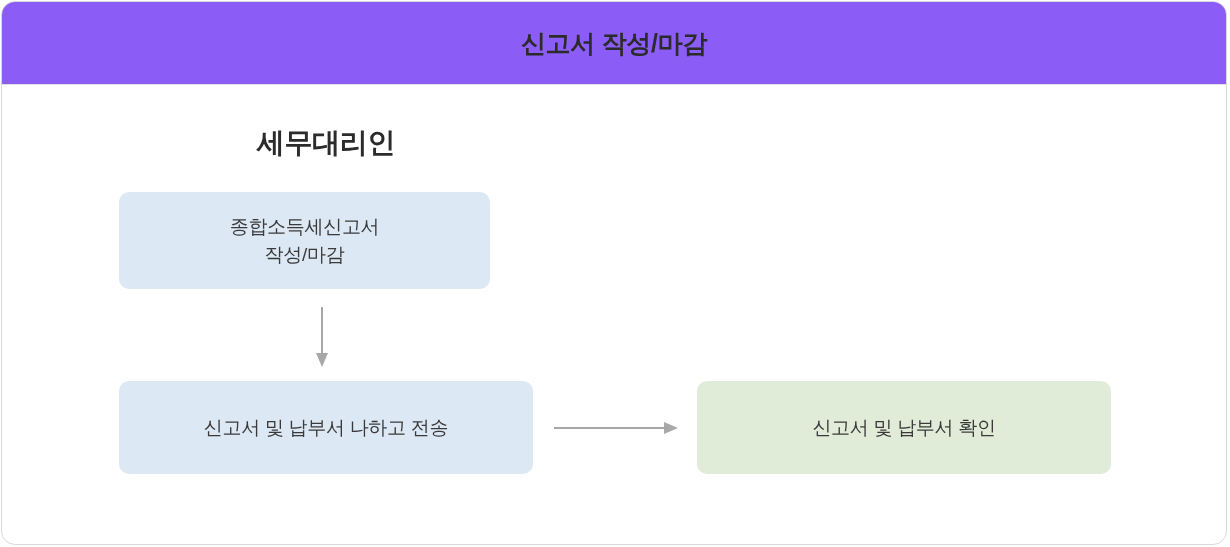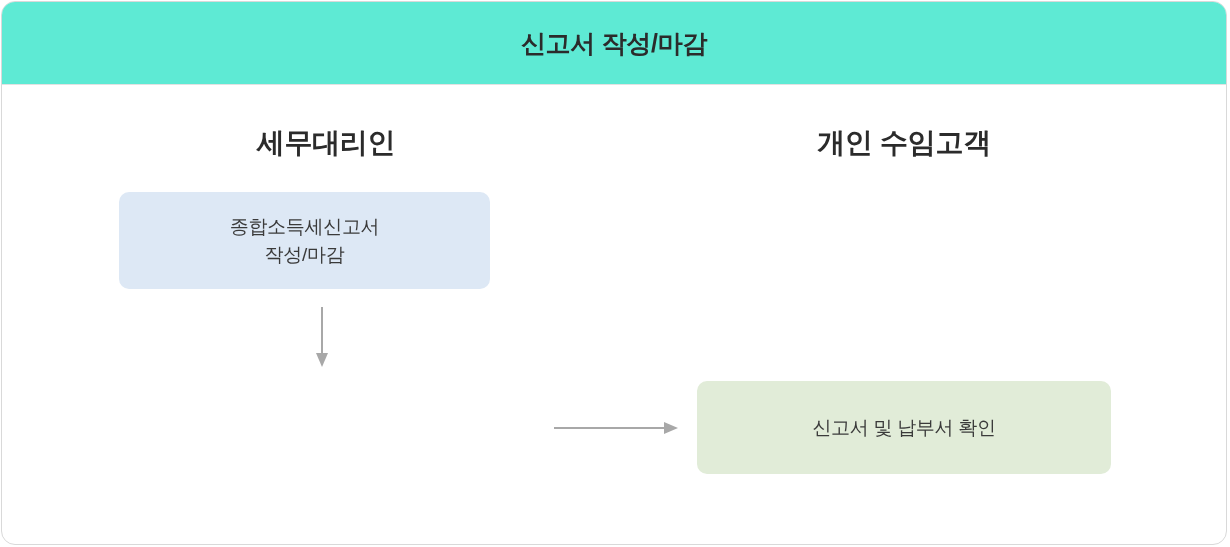--- a/index.html
+++ b/index.html
@@ -28,21 +28,21 @@
     overflow: hidden;
   }
 
   .diagram-header {
     position: absolute;
     left: 0;
     top: 0;
     width: 100%;
     height: 83px;
     box-sizing: border-box;
-    background: #5eead4;
+    background: #8b5cf6;
     border-bottom: 1px solid #e2e2e2;
     display: flex;
     align-items: center;
     justify-content: center;
   }
   .diagram-header .title {
     font-size: 25px;
     font-weight: bold;
     color: #2b2b2b;
     letter-spacing: -0.3px;
@@ -126,26 +126,26 @@
 <body>
 
 <div class="diagram-frame">
 
   <div class="diagram-header">
     <div class="title">신고서 작성/마감</div>
   </div>
 
   <div class="lane-labels">
     <div class="lane-label lane-0">세무대리인</div>
-    <div class="lane-label lane-1">개인 수임고객</div>
   </div>
 
   <div id="node-prepare" class="node node-blue">종합소득세신고서
 작성/마감</div>
 
+  <div id="node-send" class="node node-blue">신고서 및 납부서 나하고 전송</div>
 
   <div id="node-confirm" class="node node-green">신고서 및 납부서 확인</div>
 
   <div id="arrow-down" class="arrow">
     <svg width="40" height="62" viewBox="0 0 40 62">
       <line x1="20" y1="0" x2="20" y2="50" stroke="#a8a8a8" stroke-width="2"></line>
       <polygon points="20,60 14,46 26,46" fill="#a8a8a8"></polygon>
     </svg>
   </div>
 

